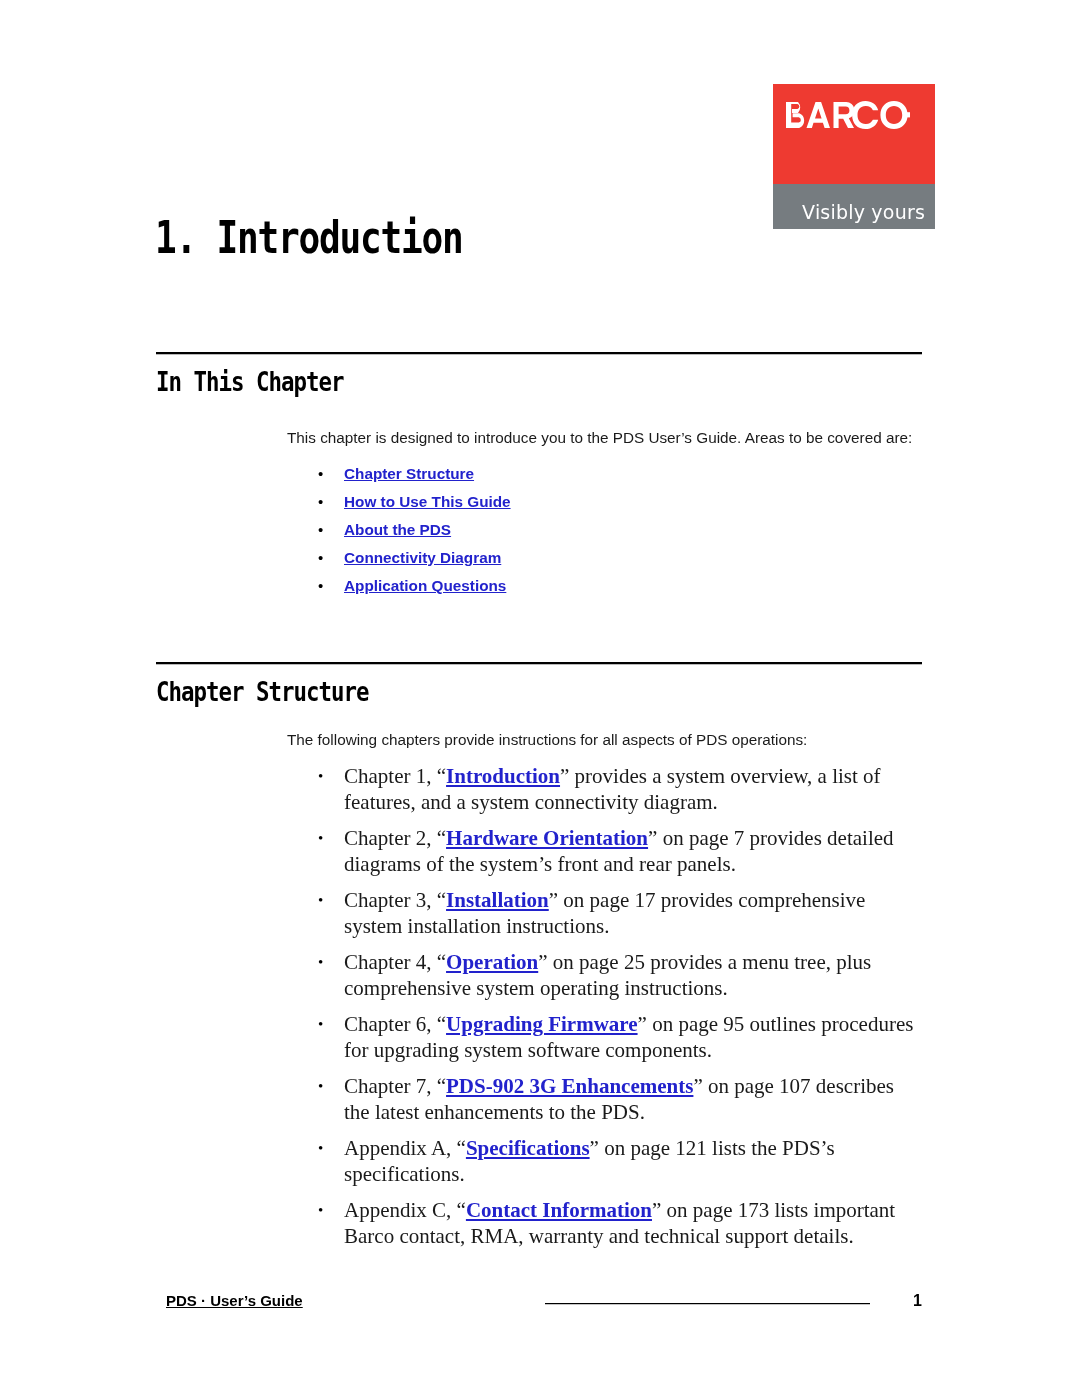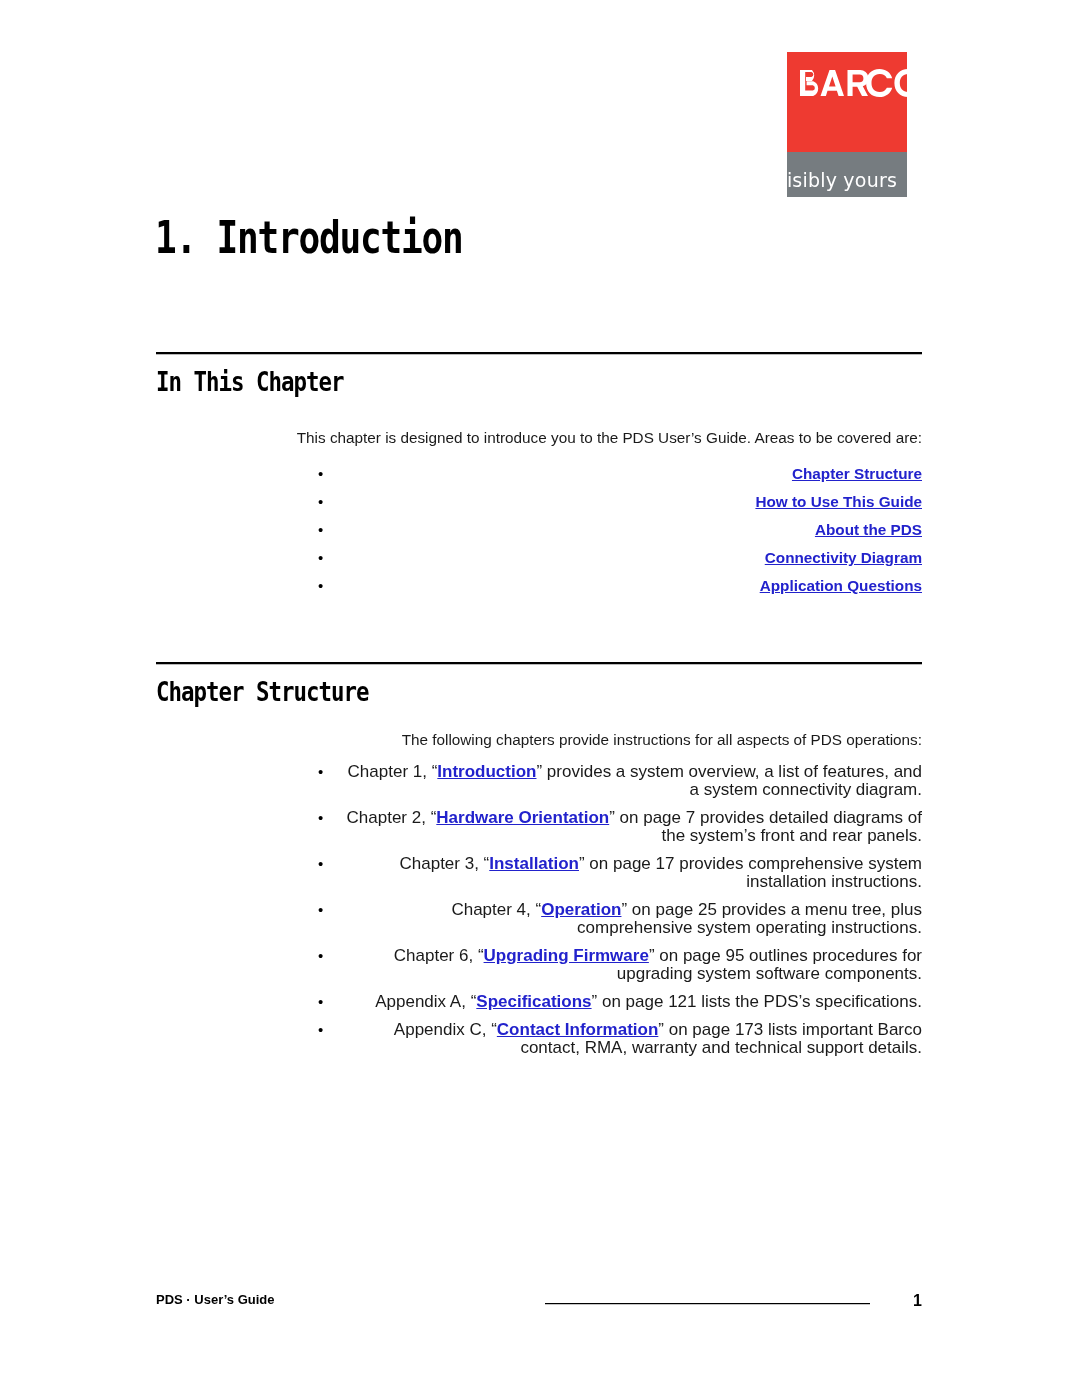--- a/index.html
+++ b/index.html
@@ -13,24 +13,23 @@
     position: relative;
     font-family: "Liberation Sans", sans-serif;
     color: #000000;
     overflow: hidden;
   }
 
   
   .logo-block {
     position: absolute;
     left: 773px;
-    top: 52px;
-    width: 120px;
+    top: 84px;
+    width: 162px;
     height: 145px;
-    margin-left: 14px;
   }
   .logo-red {
     width: 100%;
     height: 100px;
     background: #ee3a31;
     position: relative;
   }
   .logo-wordmark {
     position: absolute;
     left: 13px;
@@ -91,21 +90,20 @@
     font-weight: bold;
     letter-spacing: -1.2px;
     transform: scaleX(0.83);
     transform-origin: left top;
     margin: 11px 0 0 0;
     white-space: nowrap;
   }
 
   .body-indent {
     margin-left: 131px;
-    text-align: right;
   }
 
   p.para {
     font-size: 15.3px;
     line-height: 21px;
     margin: 0;
     color: #1a1a1a;
   }
 
   
@@ -134,48 +132,50 @@
     font-weight: bold;
     text-decoration: underline;
   }
 
   
   ul.chapterlist > li {
     position: relative;
     padding-left: 26px;
     margin-left: 31px;
     margin-bottom: 10px;
-    font-size: 17px;
-    line-height: 18px;
+    font-size: 21px;
+    line-height: 26px;
     color: #1a1a1a;
+    font-family: Liberation Serif, serif;
   }
   ul.chapterlist > li::before {
     content: "\2022";
     position: absolute;
     left: 0;
     top: 0;
     font-size: 15px;
     color: #000;
   }
 
   
   .footer {
     position: absolute;
     left: 156px;
     top: 1292px;
     width: 766px;
     height: 24px;
   }
   .footer-left {
     position: absolute;
-    left: 0;
-    top: 0;
-    font-size: 13px;
-    font-weight: bold;
-    white-space: nowrap;
+    left: 10px;
+    top: 0;
+    font-size: 15px;
+    font-weight: bold;
+    white-space: nowrap;
+    text-decoration: underline;
   }
   .footer-rule {
     position: absolute;
     left: 389px;
     top: 11px;
     width: 325px;
     border-top: 1.5px solid #000;
     border-bottom: 1px solid #c4c4c4;
     height: 0;
   }
@@ -237,20 +237,21 @@
     <div class="rule"></div>
     <div class="section-heading">Chapter Structure</div>
     <div class="body-indent" style="margin-top:22px;">
       <p class="para">The following chapters provide instructions for all aspects of PDS operations:</p>
       <ul class="chapterlist" style="margin-top:13px;">
         <li><span>Chapter 1, “</span><a class="doclink" href="#">Introduction</a><span>” provides a system overview, a list of features, and a system connectivity diagram.</span></li>
         <li><span>Chapter 2, “</span><a class="doclink" href="#">Hardware Orientation</a><span>” on page 7 provides detailed diagrams of the system’s front and rear panels.</span></li>
         <li><span>Chapter 3, “</span><a class="doclink" href="#">Installation</a><span>” on page 17 provides comprehensive system installation instructions.</span></li>
         <li><span>Chapter 4, “</span><a class="doclink" href="#">Operation</a><span>” on page 25 provides a menu tree, plus comprehensive system operating instructions.</span></li>
         <li><span>Chapter 6, “</span><a class="doclink" href="#">Upgrading Firmware</a><span>” on page 95 outlines procedures for upgrading system software components.</span></li>
+        <li><span>Chapter 7, “</span><a class="doclink" href="#">PDS-902 3G Enhancements</a><span>” on page 107 describes the latest enhancements to the PDS.</span></li>
         <li><span>Appendix A, “</span><a class="doclink" href="#">Specifications</a><span>” on page 121 lists the PDS’s specifications.</span></li>
         <li><span>Appendix C, “</span><a class="doclink" href="#">Contact Information</a><span>” on page 173 lists important Barco contact, RMA, warranty and technical support details.</span></li>
       </ul>
     </div>
   </div>
 
 </div>
 
 <div class="footer">
   <span class="footer-left">PDS · User’s Guide</span>

